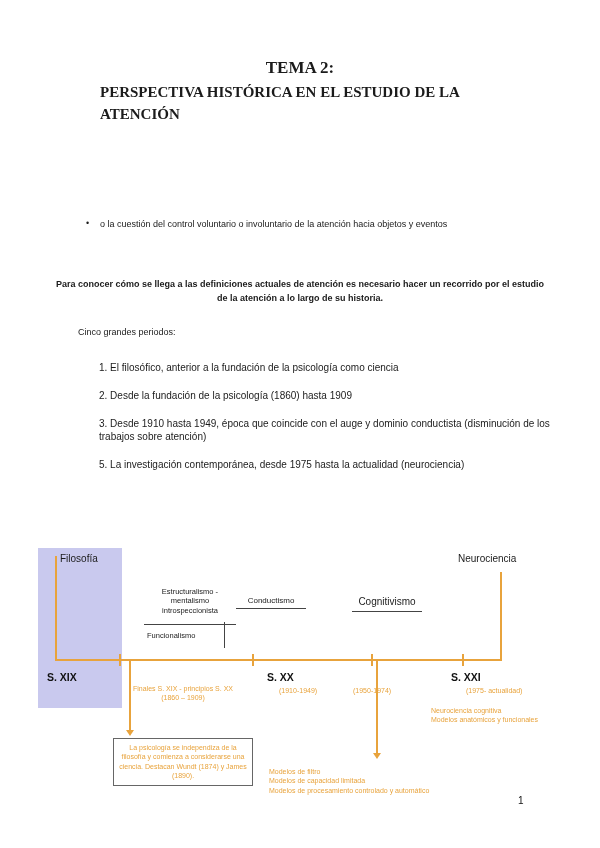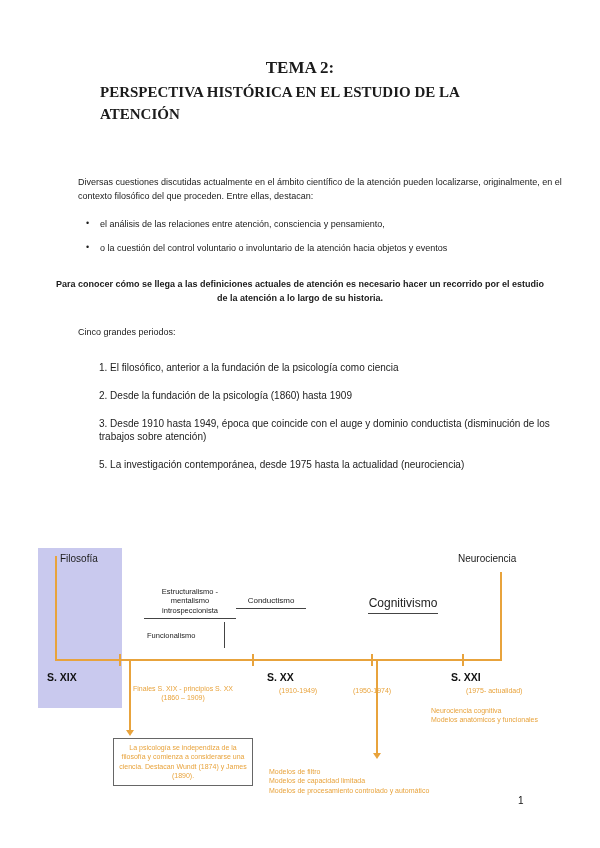--- a/index.html
+++ b/index.html
@@ -64,25 +64,25 @@
   .arrowhead {
     width:0; height:0;
     border-left:4px solid transparent;
     border-right:4px solid transparent;
     border-top:6px solid #e8a33c;
   }
   .arrow1-head { left:126px; top:730px; }
   .arrow2-head { left:373px; top:753px; }
 
   .school { font-size:7.5px; line-height:1.25; text-align:center; color:#222; }
-  .estructuralismo { left:144px; top:587px; width:92px; border-bottom:1px solid #444; padding-bottom:3px; }
+  .estructuralismo { left:144px; top:587px; width:92px; border-bottom:1px solid #444; padding-bottom:9px; }
   .funcionalismo   { left:147px; top:631px; width:70px; text-align:left; }
   .school-divider  { left:224px; top:622px; width:1px; height:26px; background:#444; }
   .conductismo  { left:236px; top:596px; width:70px; font-size:8px; border-bottom:1px solid #444; padding-bottom:2px; }
-  .cognitivismo { left:368px; top:596px; width:70px; font-size:12px; border-bottom:1px solid #444; padding-bottom:2px; }
+  .cognitivismo { left:352px; top:596px; width:70px; font-size:10px; border-bottom:1px solid #444; padding-bottom:2px; }
 
   .axis-label { font-weight:bold; font-size:10.5px; color:#111; }
   .ax-xix { left:47px;  top:671px; }
   .ax-xx  { left:267px; top:671px; }
   .ax-xxi { left:451px; top:671px; }
 
   .orange-note { color:#e8a33c; font-size:7px; line-height:1.35; }
   .note-s19 { left:122px; top:684px; width:122px; text-align:center; }
   .note-s20a { left:279px; top:686px; }
   .note-s20b { left:353px; top:686px; }
@@ -102,24 +102,22 @@
   .page-number { left:518px; top:795px; font-size:10px; color:#111; }
 </style>
 </head>
 <body>
 
 <div class="page">
 
   <div class="abs title1">TEMA 2:</div>
   <div class="abs title2">PERSPECTIVA HISTÓRICA EN EL ESTUDIO DE LA ATENCIÓN</div>
 
-  <div class="abs intro">Diversas cuestiones discutidas actualmente en el ámbito científico de la atención pueden localizarse, originalmente, en el contexto filosófico del que proceden. Entre ellas, destacan:</div>
 
   <div class="abs bullets">
-    <div class="bullet-item">el análisis de las relaciones entre atención, consciencia y pensamiento,</div>
     <div class="bullet-item">o la cuestión del control voluntario o involuntario de la atención hacia objetos y eventos</div>
   </div>
 
   <div class="abs emphasis">Para conocer cómo se llega a las definiciones actuales de atención es necesario hacer un recorrido por el estudio de la atención a lo largo de su historia.</div>
 
   <div class="abs periods-heading">Cinco grandes periodos:</div>
   <div class="abs periods">
     <div class="period-item">1. El filosófico, anterior a la fundación de la psicología como ciencia</div>
     <div class="period-item">2. Desde la fundación de la psicología (1860) hasta 1909</div>
     <div class="period-item">3. Desde 1910 hasta 1949, época que coincide con el auge y dominio conductista (disminución de los trabajos sobre atención)</div>

